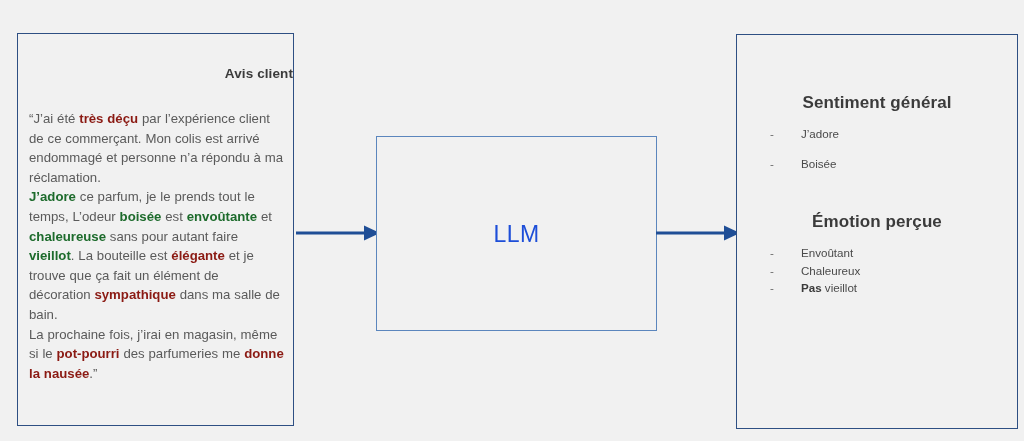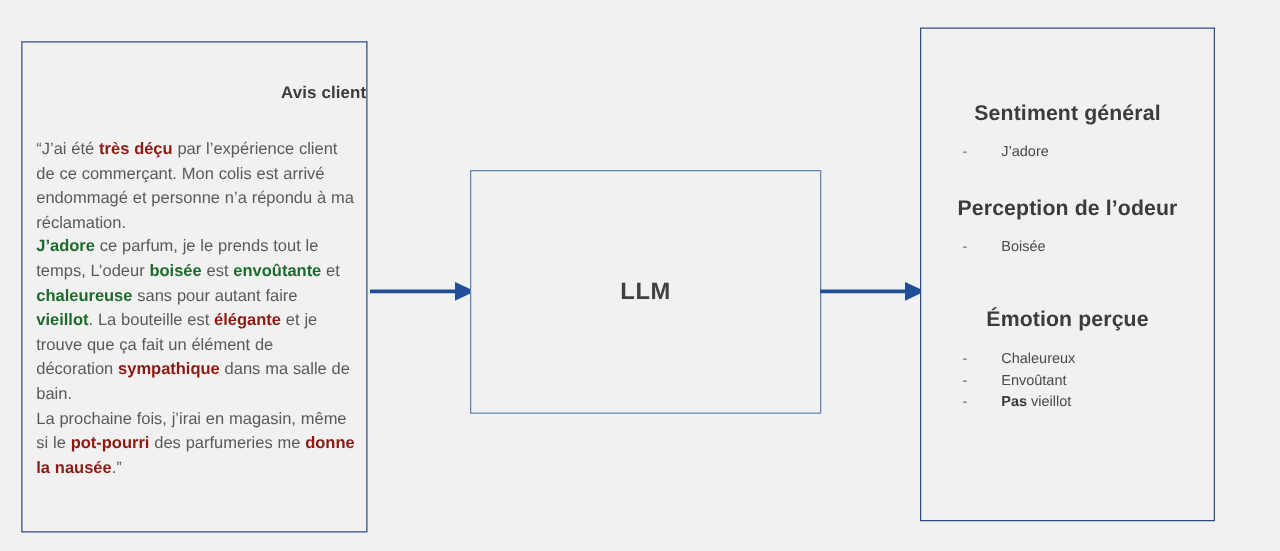--- a/index.html
+++ b/index.html
@@ -34,22 +34,22 @@
   }
   .panel-llm {
     left: 376px;
     top: 136px;
     width: 281px;
     height: 195px;
     border: 1.5px solid #5b86bd;
   }
   .panel-output {
     left: 736px;
-    top: 22px;
-    width: 236px;
+    top: 34px;
+    width: 282px;
     height: 395px;
   }
 
   
   .review-title {
     text-align: right;
     font-size: 13.5px;
     font-weight: bold;
     color: #3b3b3b;
     margin-top: 32px;
@@ -68,23 +68,23 @@
   .hl-pos { color: #1d6b2c; font-weight: bold; }
 
   
   .llm-label {
     position: absolute;
     left: 0;
     right: 0;
     top: 50%;
     transform: translateY(-50%);
     text-align: center;
-    font-size: 19px;
-    font-weight: bold;
-    color: #404040;
+    font-size: 23px;
+    font-weight: normal;
+    color: #1d4ed8;
     letter-spacing: .5px;
   }
 
   
   .arrow {
     position: absolute;
     height: 18px;
   }
   .arrow-in  { left: 296px; top: 224px; width: 84px; }
   .arrow-out { left: 656px; top: 224px; width: 84px; }
@@ -153,26 +153,25 @@
       <polygon points="68,1.5 84,9 68,16.5" fill="#1f4e96"></polygon>
     </svg>
   </div>
 
   <div class="panel panel-output">
     <div class="out-inner" id="output-sections">
         <div class="out-head h1">Sentiment général</div>
         <ul class="out-list">
           <li><span>J’adore</span></li>
         </ul>
-        <div class="out-head h2">Perception de l’odeur</div>
         <ul class="out-list">
           <li><span>Boisée</span></li>
         </ul>
         <div class="out-head h3">Émotion perçue</div>
         <ul class="out-list">
+          <li><span>Envoûtant</span></li>
           <li><span>Chaleureux</span></li>
-          <li><span>Envoûtant</span></li>
           <li><b>Pas</b><span> vieillot</span></li>
         </ul>
       </div>
   </div>
 
 </div>
 
 </body></html>

